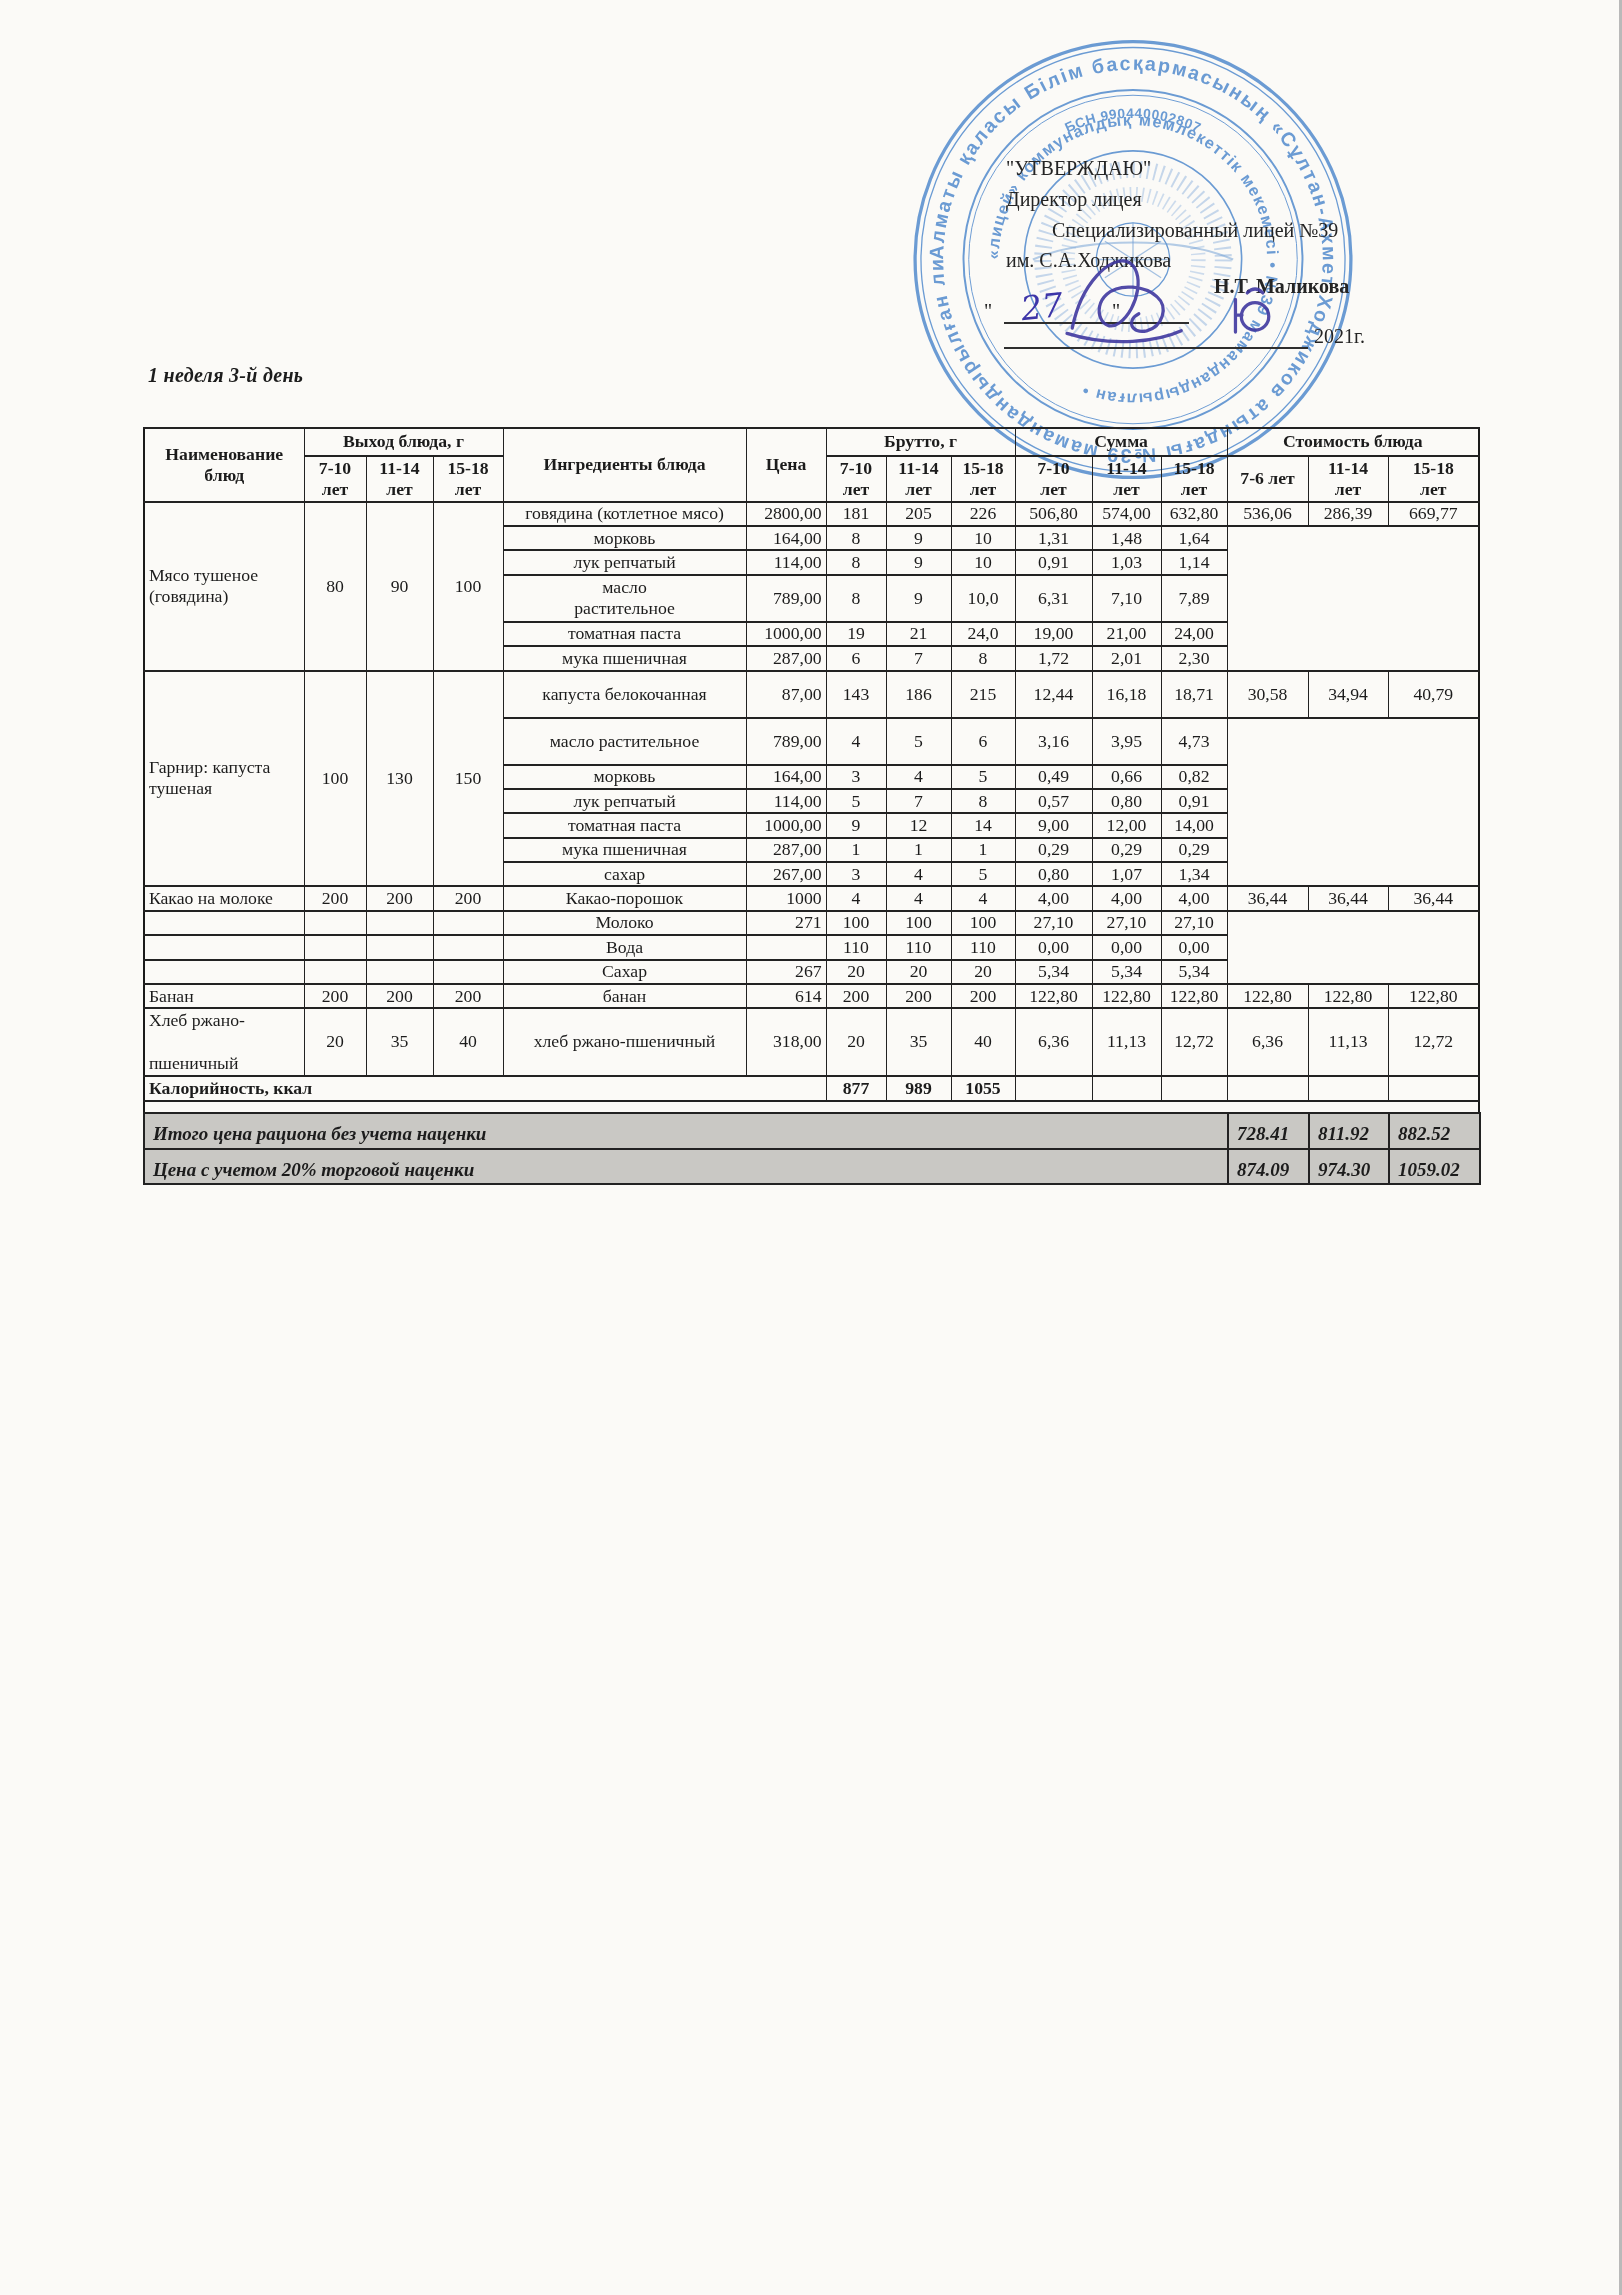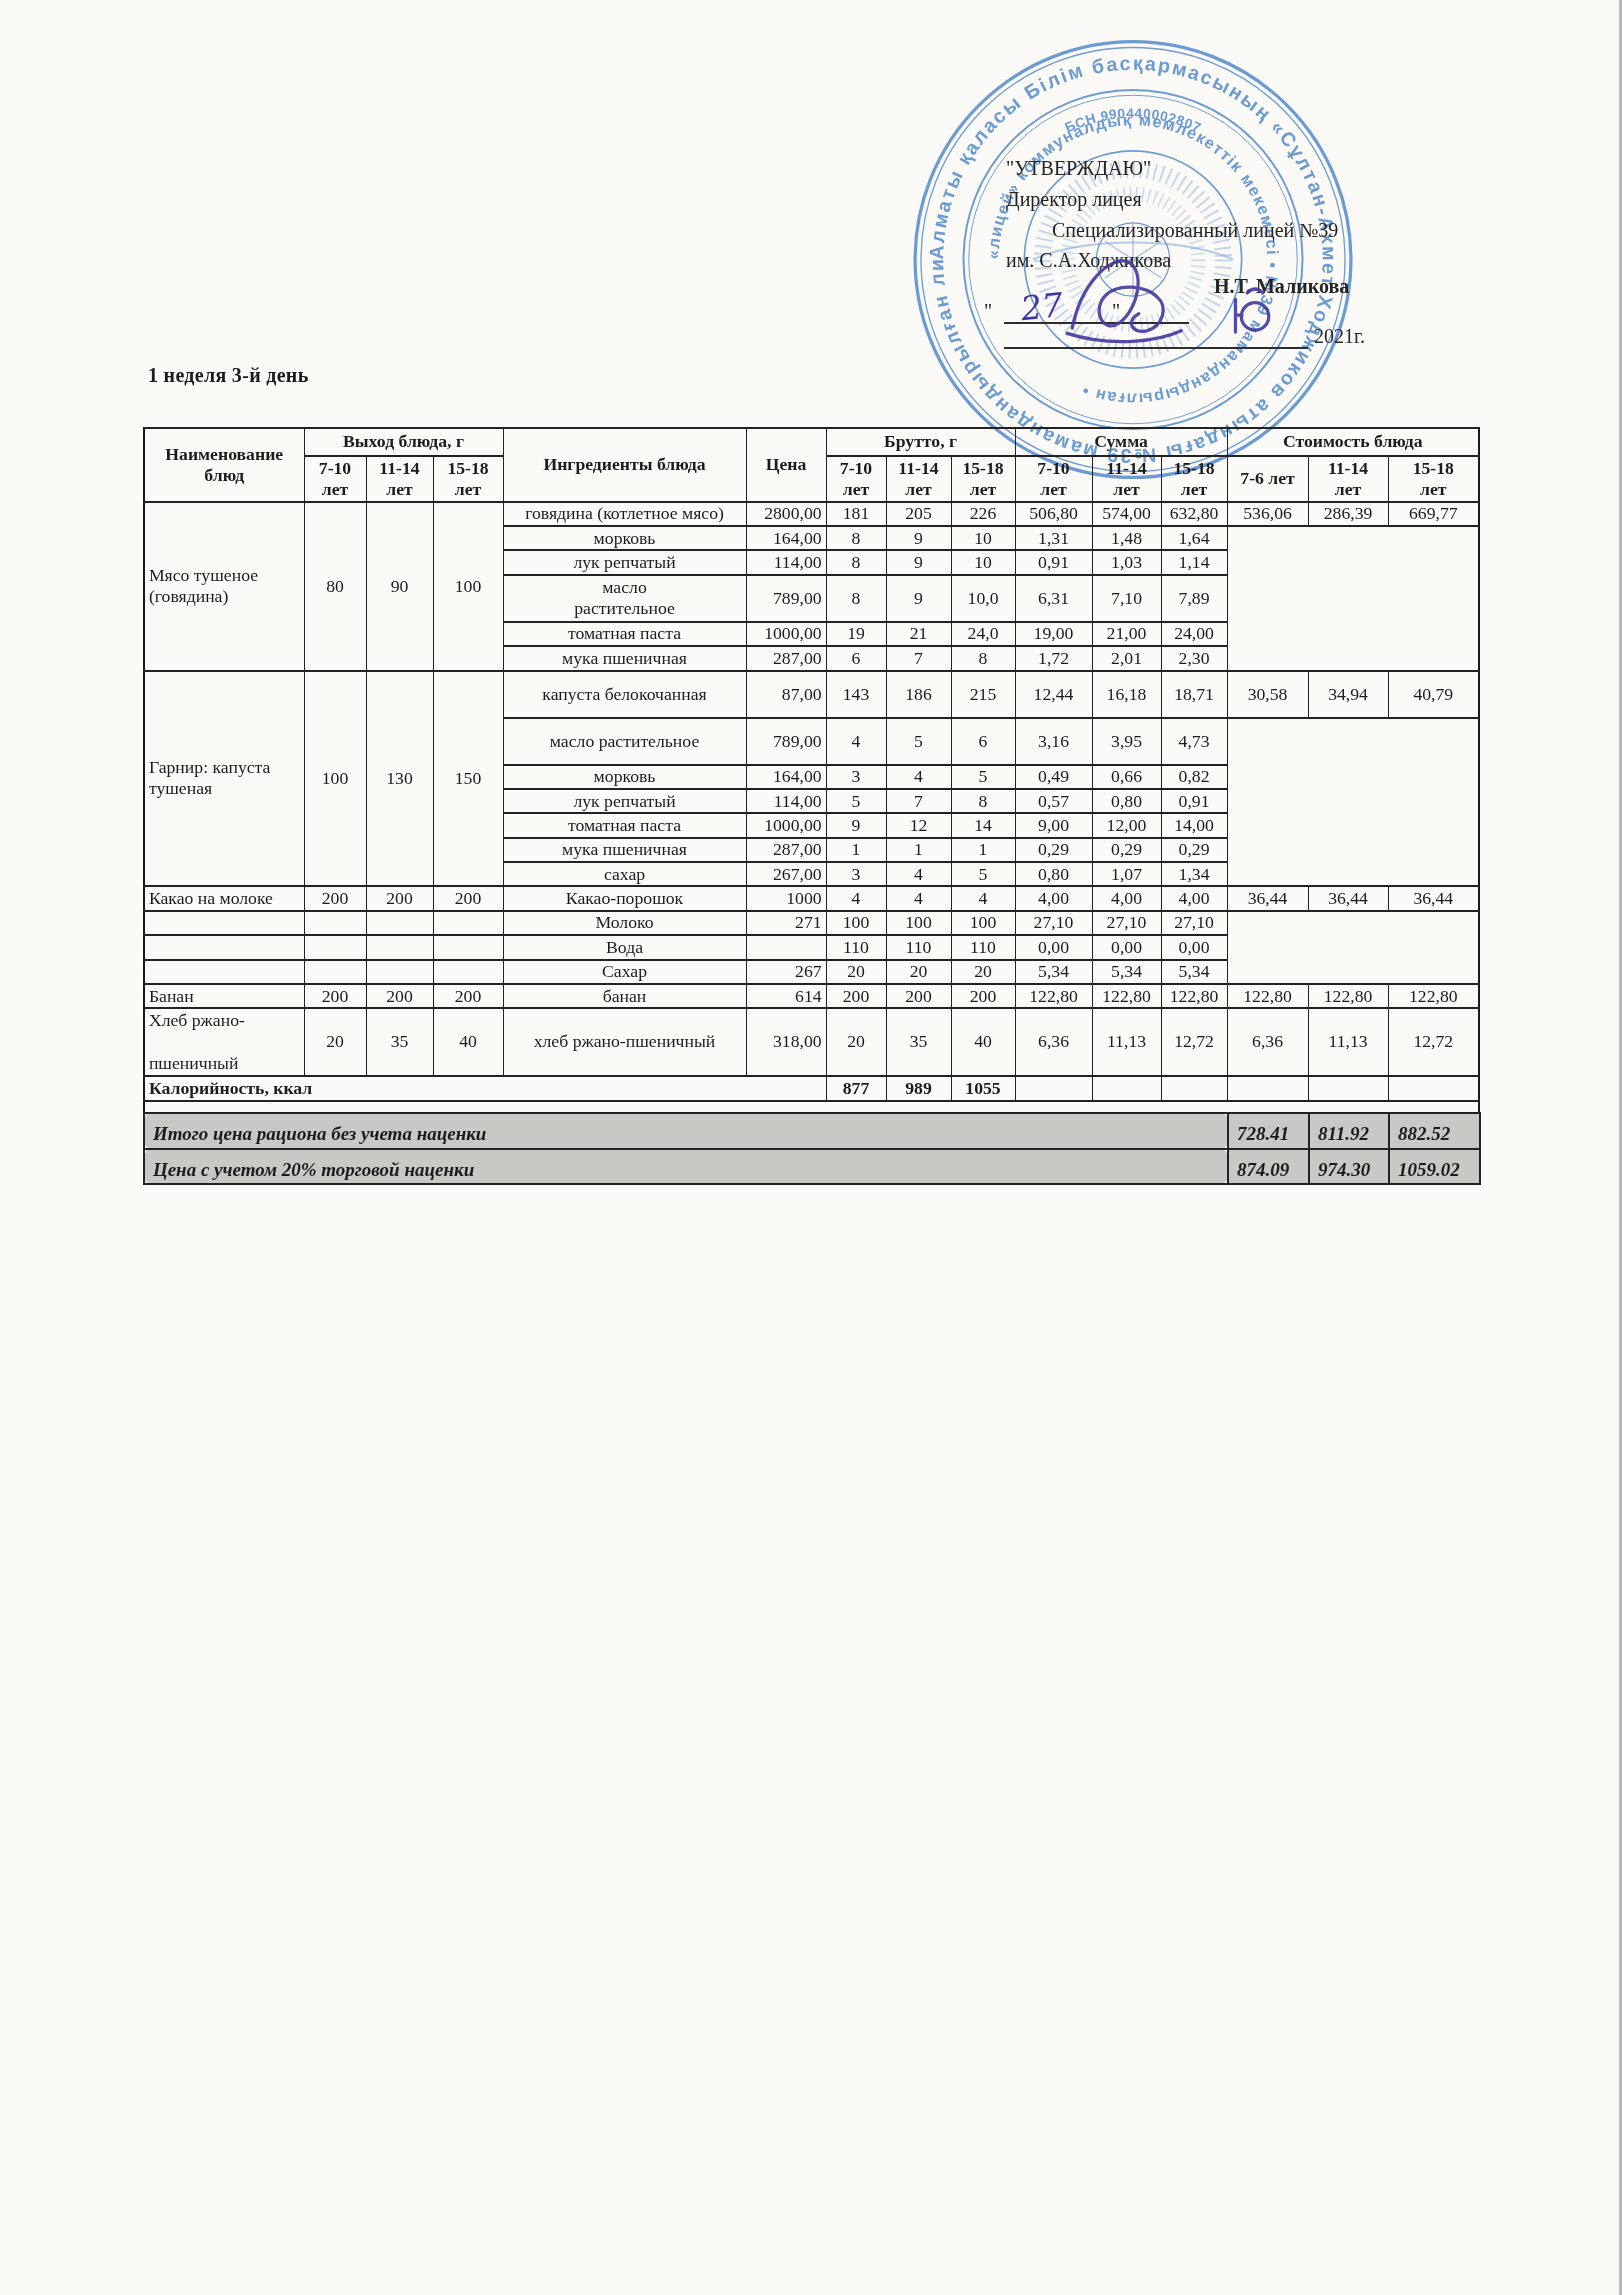--- a/index.html
+++ b/index.html
@@ -1,19 +1,19 @@
 <!DOCTYPE html>
 <html style="font-size:10.5px"><head>
 <meta charset="utf-8">
 <style>
   html,body{margin:0;padding:0;background:#e8e8e8;}
   .sheet{position:relative;width:1623px;height:2295px;background:#fbfaf7;
          font-family:"Liberation Serif","DejaVu Serif",serif;color:#1c1c1c;overflow:hidden;}
   .scan-edge{position:absolute;right:0;top:0;width:3.9px;height:2295px;background:#b9b9b9;}
-  .doc-title{position:absolute;left:148px;top:364px;font-size:20px;font-weight:bold;letter-spacing:0.3px;}
+  .doc-title{position:absolute;left:148px;top:364px;font-size:20px;font-weight:bold;letter-spacing:0.3px;font-style:italic;}
 
   
   .appr{position:absolute;font-size:20px;color:#242424;white-space:nowrap;}
   .hand{font-family:"DejaVu Serif",serif;font-style:italic;color:#3d35a8;}
   .sig-line{position:absolute;height:0;border-bottom:2px solid #2e2e2e;}
   .stamp{position:absolute;left:902px;top:33px;width:462px;height:453px;opacity:.82;}
 
   
   table.menu{position:absolute;left:143px;top:427px;width:1336px;border-collapse:collapse;
              table-layout:fixed;font-size:17.7px;}
@@ -35,21 +35,21 @@
   .cal-label{font-weight:bold;text-align:left;padding-left:5.2px;}
   .cal-val{font-weight:bold;text-align:center;}
   tr.cal{height:25px;} tr.gap{height:18.3px;}
   .costlow{vertical-align:bottom;padding-bottom:9.2px;}
 
   
   table.totals{position:absolute;left:143px;top:1112px;width:1336px;border-collapse:collapse;
                table-layout:fixed;font-size:19px;}
   .totals td{border:2px solid #222;background:#c9c8c4;font-style:italic;font-weight:bold;
              height:31px;vertical-align:bottom;padding:0 0 2.6px 7.9px;}
-  .totals .tl{text-align:left;border-radius:8px;}
+  .totals .tl{text-align:left;}
   .totals .tv{text-align:left;}
 </style>
 </head>
 <body>
 
 <div class="sheet">
 
   <svg class="stamp" viewBox="0 0 706 692">
     <g fill="none" stroke="#4c87cc">
       <circle cx="353" cy="346" r="333" stroke-width="5"></circle>

